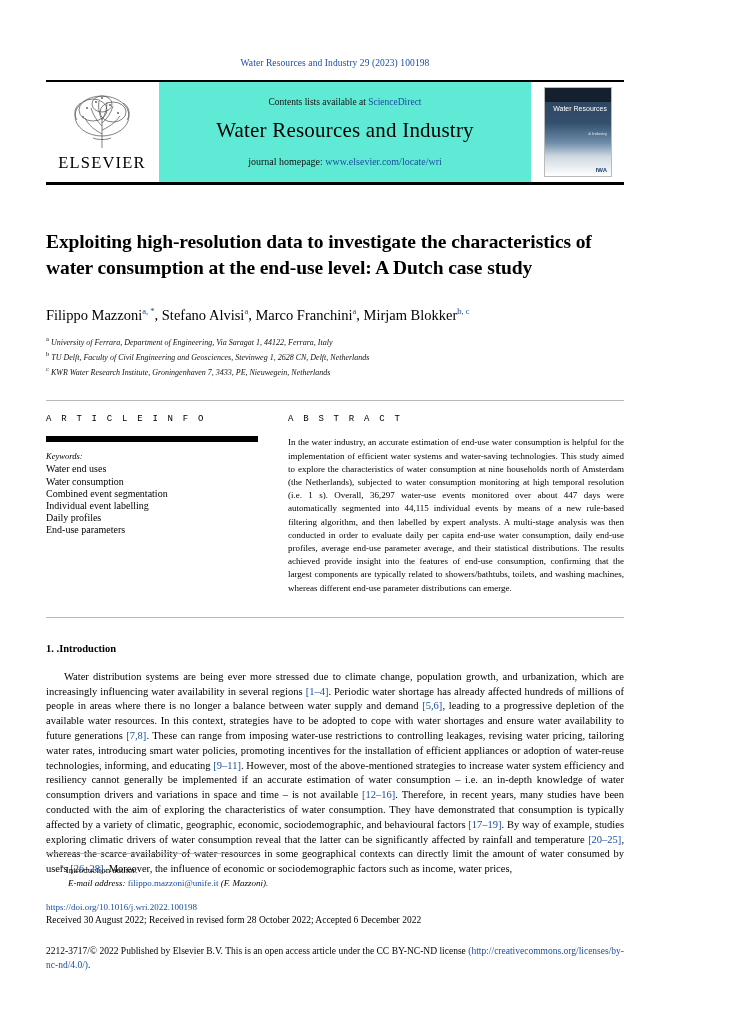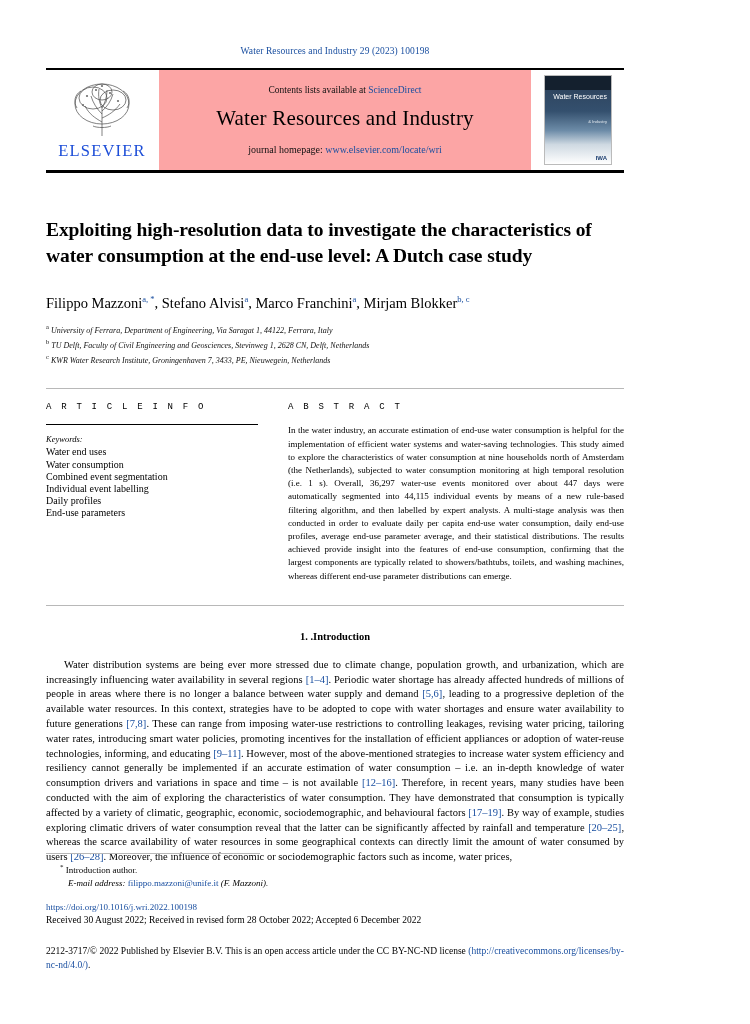--- a/index.html
+++ b/index.html
@@ -12,21 +12,21 @@
     background: #ffffff;
     font-family: "Liberation Serif", serif;
     color: #000000;
     overflow: hidden;
   }
   .page {
     position: relative;
     width: 670px;
     height: 1024px;
     box-sizing: border-box;
-    padding: 0 46px;
+    padding: 12px 46px;
   }
 
   
   .running-head {
     text-align: center;
     font-size: 9.5px;
     color: #1a4fa0;
     padding-top: 46px;
     letter-spacing: 0.1px;
   }
@@ -48,27 +48,27 @@
     flex-direction: column;
     align-items: center;
     justify-content: center;
     padding: 4px 2px 6px 2px;
   }
   .tree-svg { display: block; }
   .elsevier-word {
     font-family: "Liberation Serif", serif;
     font-size: 16.5px;
     letter-spacing: 1.2px;
-    color: #1d4ed8;
+    color: #000000;
     font-weight: normal;
     margin-top: 1px;
   }
   .masthead-center {
     flex: 1 1 auto;
-    background: #fca5a5;
+    background: #5eead4;
     display: flex;
     flex-direction: column;
     align-items: center;
     justify-content: center;
     border-left: 1px solid #fff;
     border-right: 1px solid #fff;
   }
   .contents-line {
     font-size: 9.5px;
     color: #111;
@@ -191,21 +191,21 @@
   }
   .sec-head {
     font-family: Liberation Mono, monospace;
     font-size: 9px;
     letter-spacing: 2.2px;
     margin-bottom: 12px;
   }
   .kw-head {
     font-size: 8.5px;
     font-style: italic;
-    border-top: 1px solid #000000;
+    border-top: 6px solid #000000;
     padding-top: 9px;
     margin-top: 8px;
   }
   .kw-list {
     font-size: 10px;
     line-height: 12.2px;
     margin-top: 2px;
   }
   .abstract-body {
     font-size: 9px;
@@ -217,21 +217,20 @@
     border-top: 1px solid #b8b8b8;
     margin-top: 22px;
   }
 
   
   .section-title {
     font-size: 10.5px;
     font-weight: bold;
     margin-top: 25px;
     font-family: "Liberation Serif", serif;
-    text-align: center;
   }
   .body-text {
     font-size: 10.5px;
     line-height: 14.8px;
     text-align: justify;
     margin-top: 16px;
     hyphens: auto;
   }
   .body-text .indent { display: inline-block; width: 18px; }
   .ref { color: #1a4fa0; }

